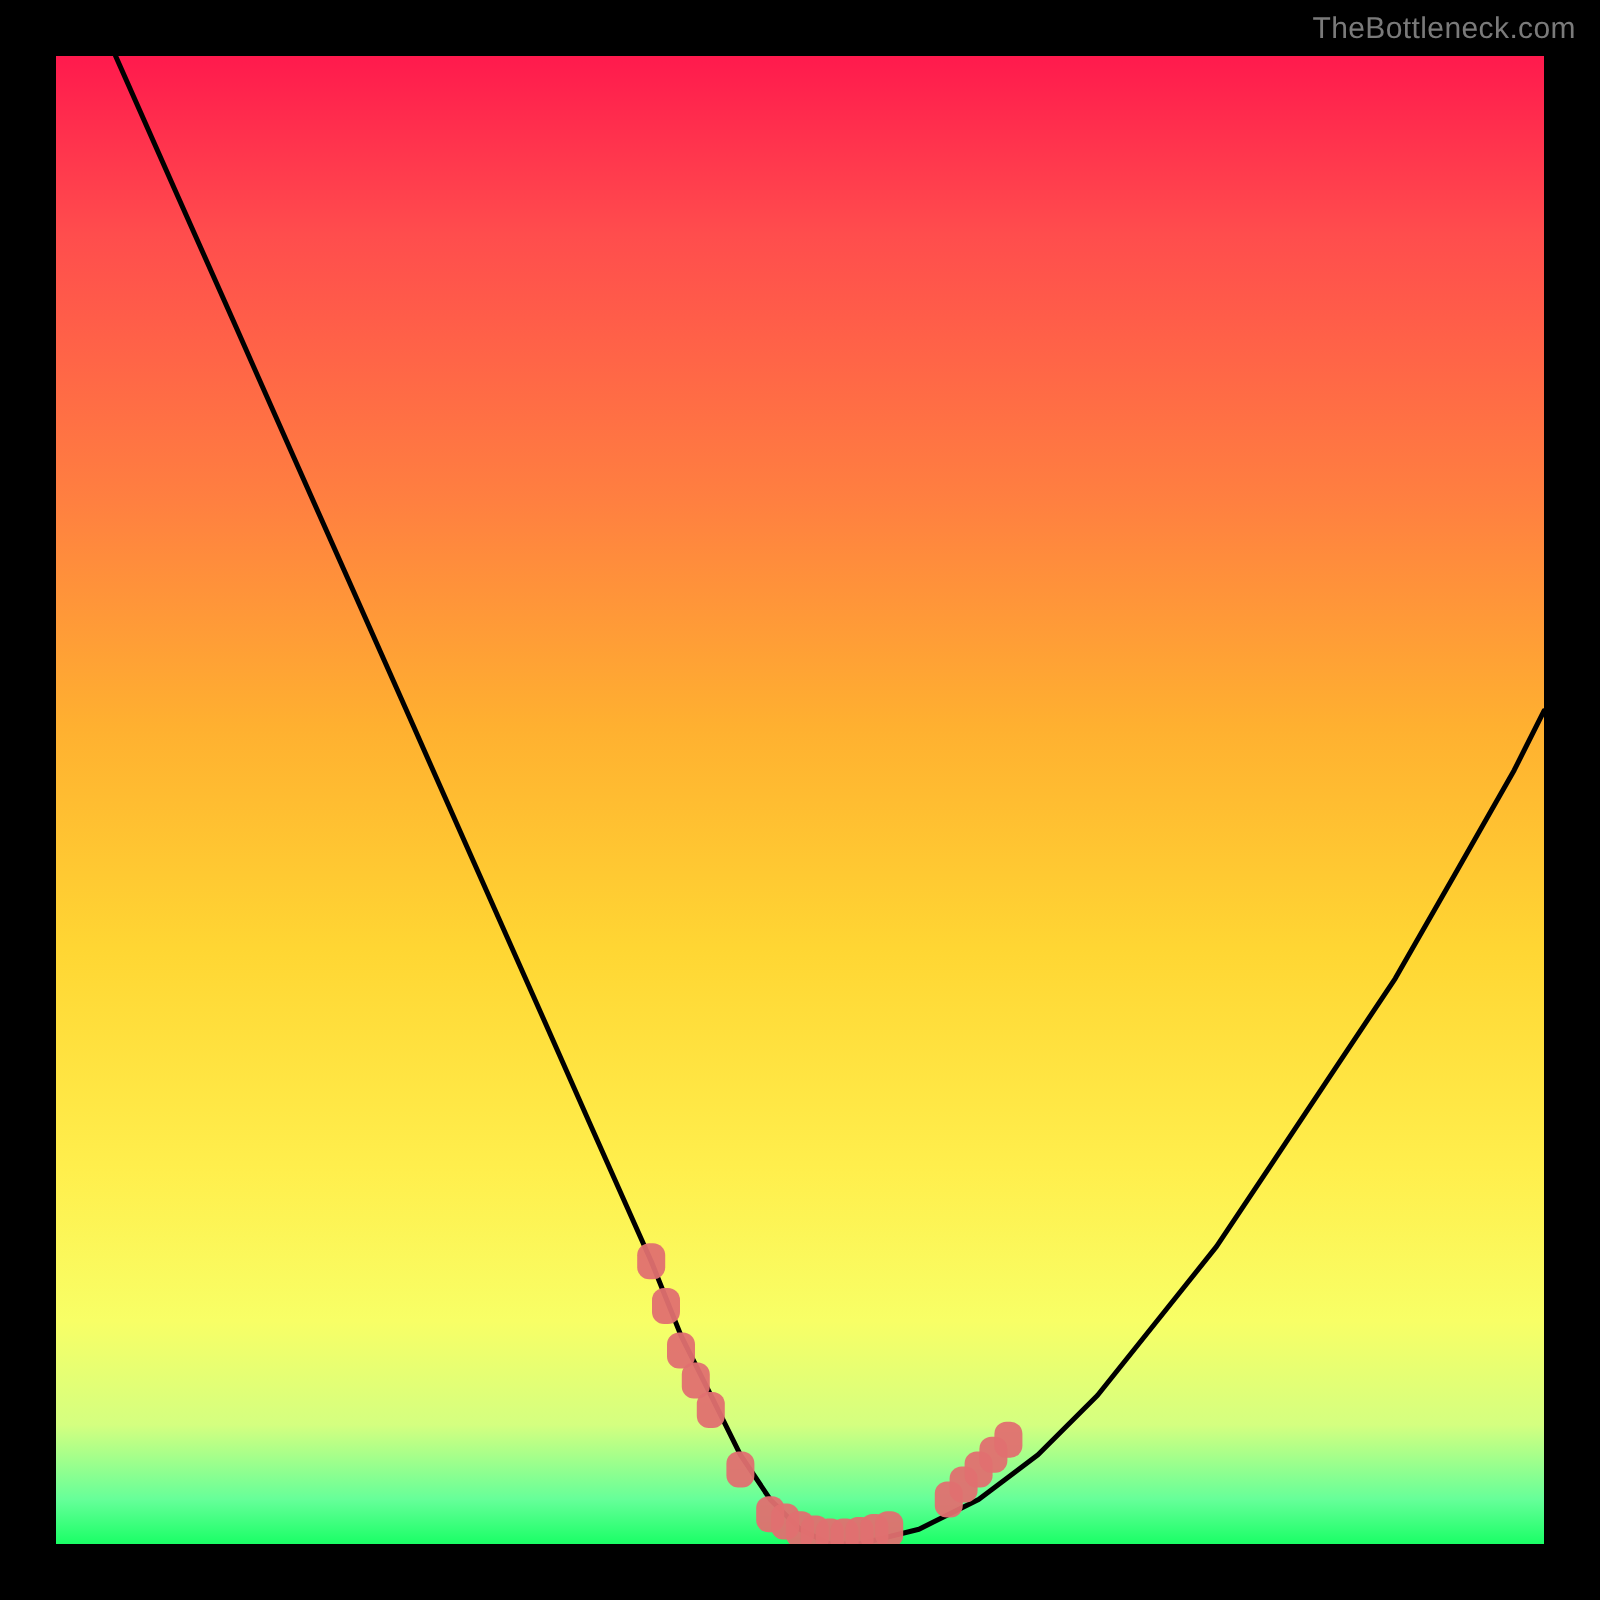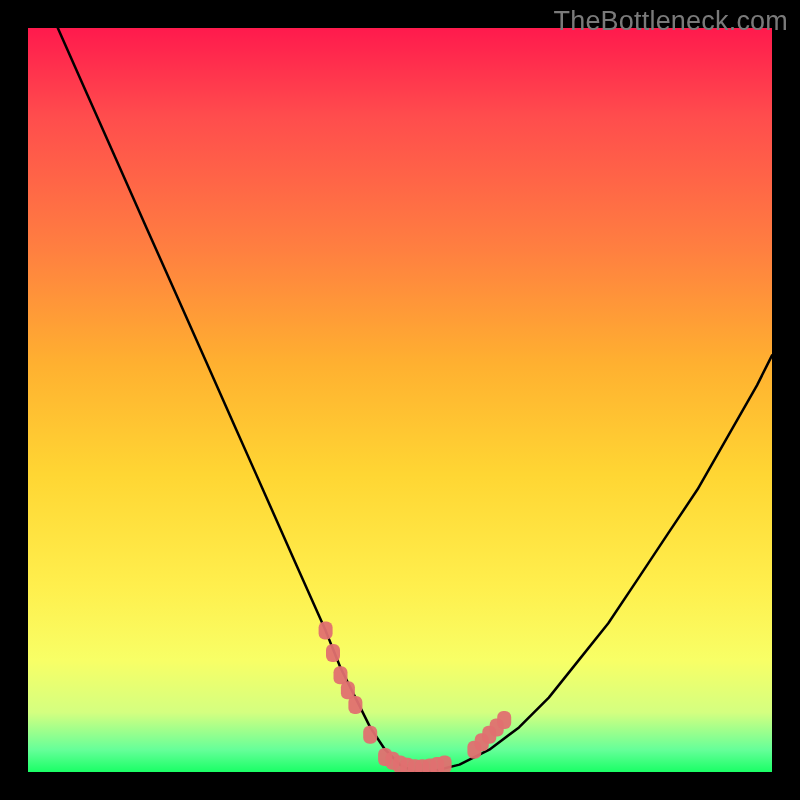--- a/index.html
+++ b/index.html
@@ -26,21 +26,21 @@
       #f8ff66 85%,
       #d4ff80 92%,
       #66ff99 97%,
       #1aff66 100%);
   }
   .watermark {
     position: absolute;
     top: 6px;
     right: 12px;
     font-family: Arial, Helvetica, sans-serif;
-    font-size: 27px;
+    font-size: 15px;
     color: #7a7a7a;
     letter-spacing: 0.2px;
     user-select: none;
   }
   svg { position: absolute; left: 0; top: 0; }
 </style>
 </head>
 <body>
 
 <div class="frame">

